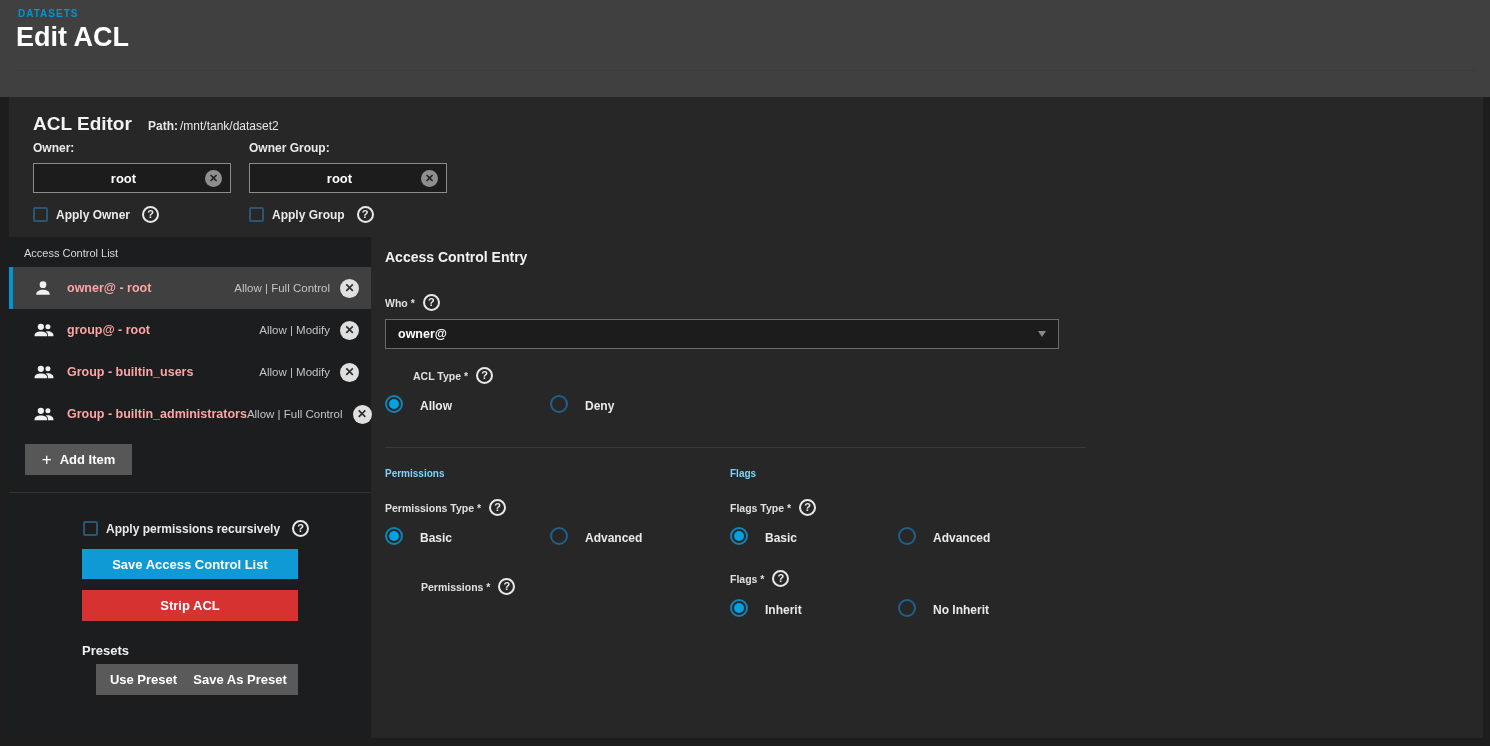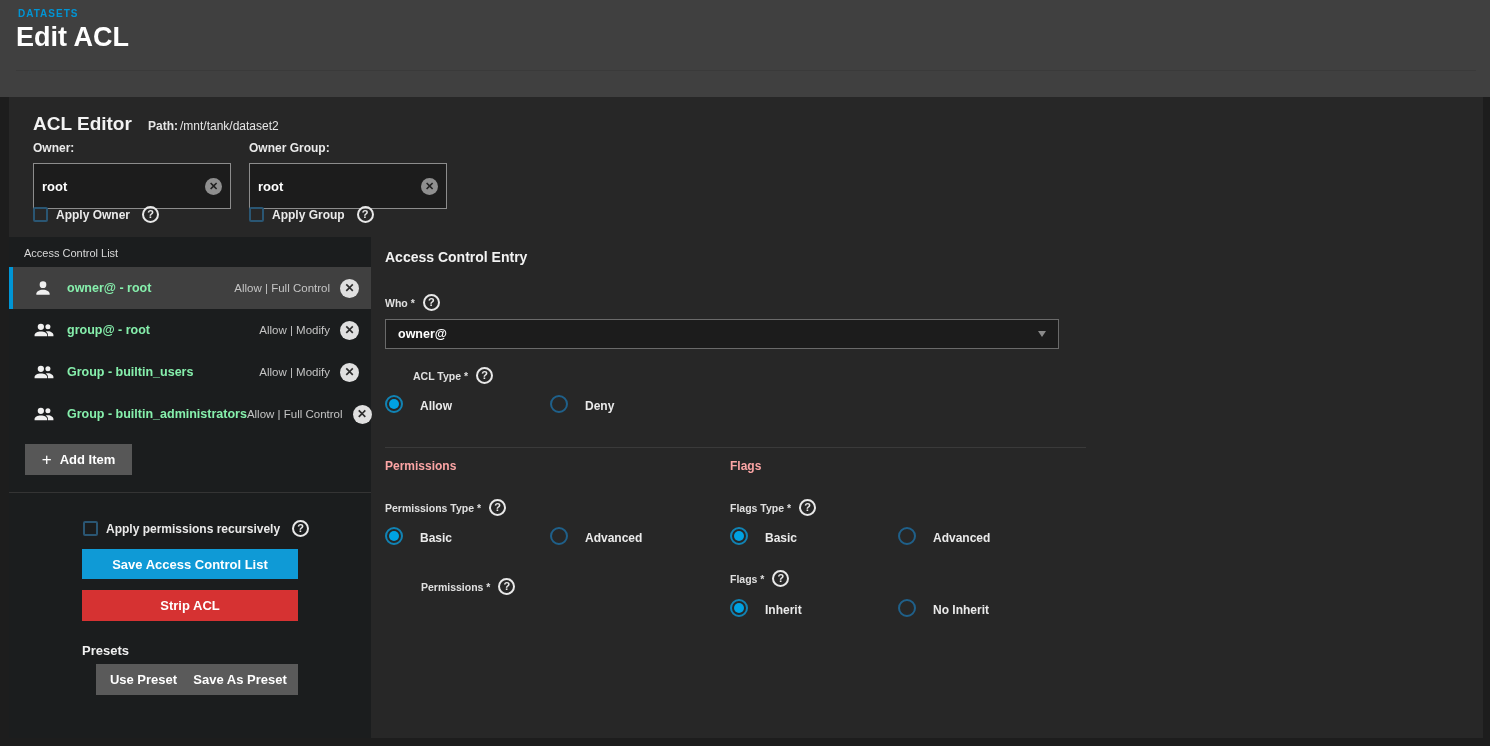--- a/index.html
+++ b/index.html
@@ -15,42 +15,42 @@
 
   
   .card { position:absolute; left:9px; top:97px; width:1474px; height:641px; background:#272727; }
 
   
   .editor { position:absolute; left:0; top:0; width:100%; height:140px; }
   .editor-title { position:absolute; left:24px; top:16px; font-size:19px; font-weight:bold; color:#f2f2f2; }
   .path-row { position:absolute; left:139px; top:22px; font-size:12px; color:#e6e6e6; }
   .path-row b { font-weight:bold; margin-right:2px; }
   .field-label { position:absolute; font-size:12px; font-weight:bold; color:#eaeaea; }
-  .text-input { position:absolute; height:46px; width:198px; background:#1c1c1c; border:1px solid #8c8c8c;
-                display:flex; align-items:center; padding:0 8px; }
+  .text-input { position:absolute; height:30px; width:198px; background:#1c1c1c; border:1px solid #8c8c8c;
+                display:flex; align-items:center; padding:0 8px;text-align:center; }
   .text-input .value { flex:1; font-size:13px; font-weight:bold; color:#ffffff; }
   .clear-icon { width:17px; height:17px; border-radius:50%; background:#8f8f8f; color:#212121;
                 font-size:11px; font-weight:bold; display:flex; align-items:center; justify-content:center;
                 cursor:pointer; line-height:1; }
   .check-row { position:absolute; display:flex; align-items:center; gap:8px; }
   .checkbox { width:15px; height:15px; border:2px solid #2a5673; border-radius:2px; background:transparent; cursor:pointer; }
   .check-label { font-size:12px; font-weight:bold; color:#eaeaea; }
   .help-icon { width:17px; height:17px; border:2px solid #e8e8e8; border-radius:50%; color:#e8e8e8;
                font-size:11px; font-weight:bold; display:flex; align-items:center; justify-content:center;
                cursor:pointer; line-height:1; margin-left:4px; }
 
   
   .list-col { position:absolute; left:0; top:140px; width:362px; height:501px; background:#1b1d1e; }
   .list-title { position:absolute; left:15px; top:10px; font-size:11px; color:#d8d8d8; }
   .acl-rows { position:absolute; left:0; top:30px; width:100%; }
   .acl-row { height:42px; display:flex; align-items:center; border-left:4px solid transparent;
              padding-left:20px; padding-right:12px; cursor:pointer; }
   .acl-row.selected { background:#404040; border-left-color:#0095d5; }
   .row-icon { width:22px; height:20px; margin-right:12px; flex:none; display:flex; align-items:center; }
-  .row-name { font-size:12.5px; font-weight:bold; color:#86efac; flex:1; white-space:nowrap; }
+  .row-name { font-size:12.5px; font-weight:bold; color:#fca5a5; flex:1; white-space:nowrap; }
   .row-perm { font-size:11.5px; color:#c4c4c4; margin-right:10px; white-space:nowrap; }
   .row-delete { width:19px; height:19px; border-radius:50%; background:#e0e0e0; color:#2d2d2d;
                 font-size:12px; font-weight:bold; display:flex; align-items:center; justify-content:center;
                 cursor:pointer; flex:none; line-height:1; }
   .add-item-btn { position:absolute; left:16px; top:207px; width:107px; height:31px; background:#575757;
                   border:none; color:#ffffff; font-size:13px; font-weight:bold; cursor:pointer;
                   display:flex; align-items:center; justify-content:center; gap:8px;
                   font-family:"Liberation Sans", sans-serif; }
   .add-plus { font-size:17px; font-weight:normal; }
   .list-divider { position:absolute; left:0; top:255px; width:100%; height:1px; background:#343434; }
@@ -78,21 +78,21 @@
   .select-box .value { flex:1; font-size:12.5px; font-weight:bold; color:#ffffff; }
   .caret { width:0; height:0; border-left:4.5px solid transparent; border-right:4.5px solid transparent;
            border-top:6px solid #8a8a8a; }
   .radio-opt { position:absolute; display:flex; align-items:flex-end; gap:17px; cursor:pointer; }
   .radio { width:18px; height:18px; border-radius:50%; border:2px solid #1f608a; flex:none;
            display:flex; align-items:center; justify-content:center; }
   .radio.on { border-color:#1183b4; }
   .radio.on::after { content:""; width:10px; height:10px; border-radius:50%; background:#00a2e2; }
   .radio-label { font-size:12px; font-weight:bold; color:#eaeaea; }
   .entry-divider { position:absolute; left:14px; top:210px; width:701px; height:1px; background:#3a3a3a; }
-  .section-title { position:absolute; font-size:12px; font-weight:bold; color:#fca5a5; }
+  .section-title { position:absolute; font-size:10px; font-weight:bold; color:#7dd3fc;margin-top:9px; }
 </style>
 </head>
 <body>
 
 <div class="top-header">
   <span class="breadcrumb">DATASETS</span>
   <h1 class="page-title">Edit ACL</h1>
   <div class="header-divider"></div>
 </div>
 

